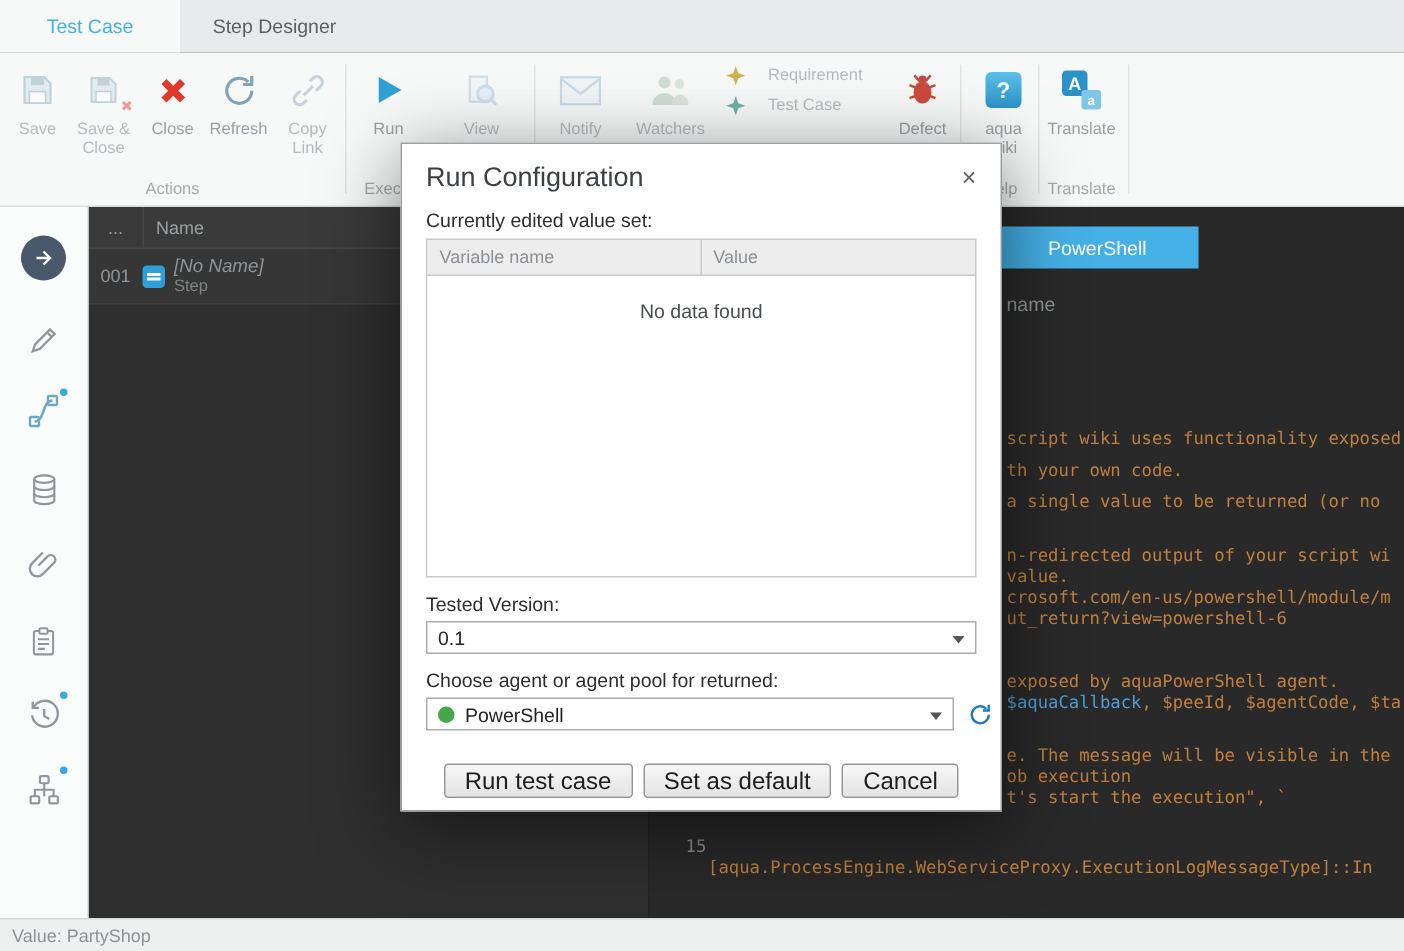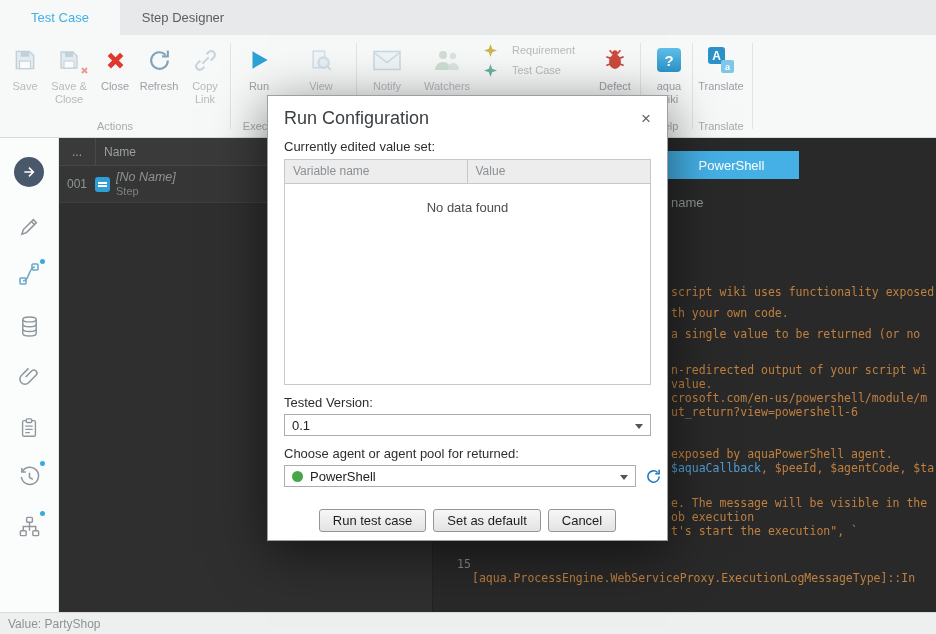--- a/index.html
+++ b/index.html
@@ -75,21 +75,21 @@
   .vsc2{flex:1;padding:4px 16px 0 8px;cursor:pointer}
   .vsbody{position:relative;height:200px;background:#fff}
   .nodata{text-align:center;padding-top:16px;font-size:13px;color:#4a4e52}
   .dd{margin-top:4px;height:22px;border:1px solid #a9adb0;background:#fff;display:flex;align-items:center;padding:0 24px 0 7px;font-size:13px;color:#222;position:relative;cursor:pointer}
   .caret{position:absolute;right:7px;top:9px;width:0;height:0;border-left:4px solid transparent;border-right:4px solid transparent;border-top:5px solid #555}
   .agent-row{display:flex;align-items:center;gap:9px;margin-top:4px}
   .dd.agent{flex:0 0 352px;margin-top:0}
   .gdot{width:11px;height:11px;border-radius:50%;background:#46a64a;margin-right:7px;flex:none}
   .refr{cursor:pointer;display:flex}
   .dlg-btns{display:flex;justify-content:center;gap:7px;margin-top:22px}
-  .dlg-btns button{font-family:inherit;font-size:13px;color:#1d1d1d;background:linear-gradient(#f7f7f7,#e3e3e3);border:1px solid #939699;border-radius:3px;padding:3px 13px;height:23px;cursor:pointer}
+  .dlg-btns button{font-family:inherit;font-size:16px;color:#1d1d1d;background:linear-gradient(#f7f7f7,#e3e3e3);border:1px solid #939699;border-radius:3px;padding:3px 13px;height:23px;cursor:pointer}
 </style>
 </head>
 <body>
 
 <div id="app">
 
   <div class="tabsbar">
     <div class="tab tab1 active">
       <span>Test Case</span>
     </div>

